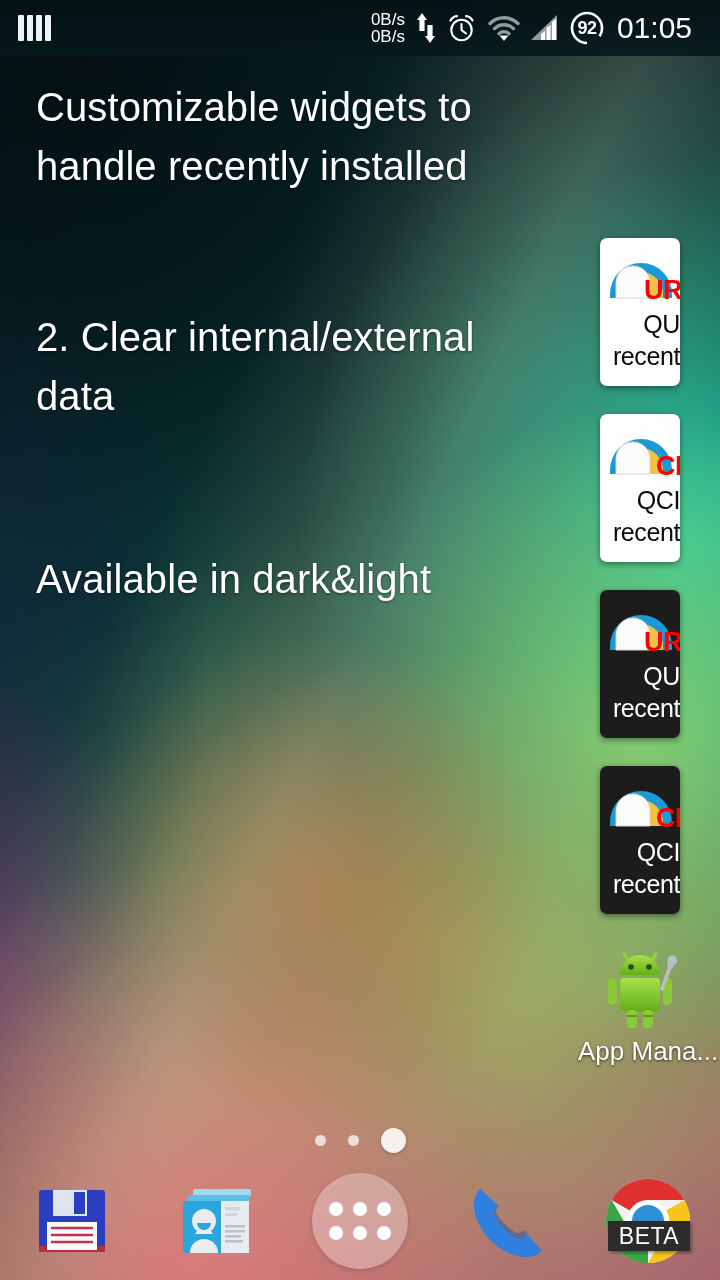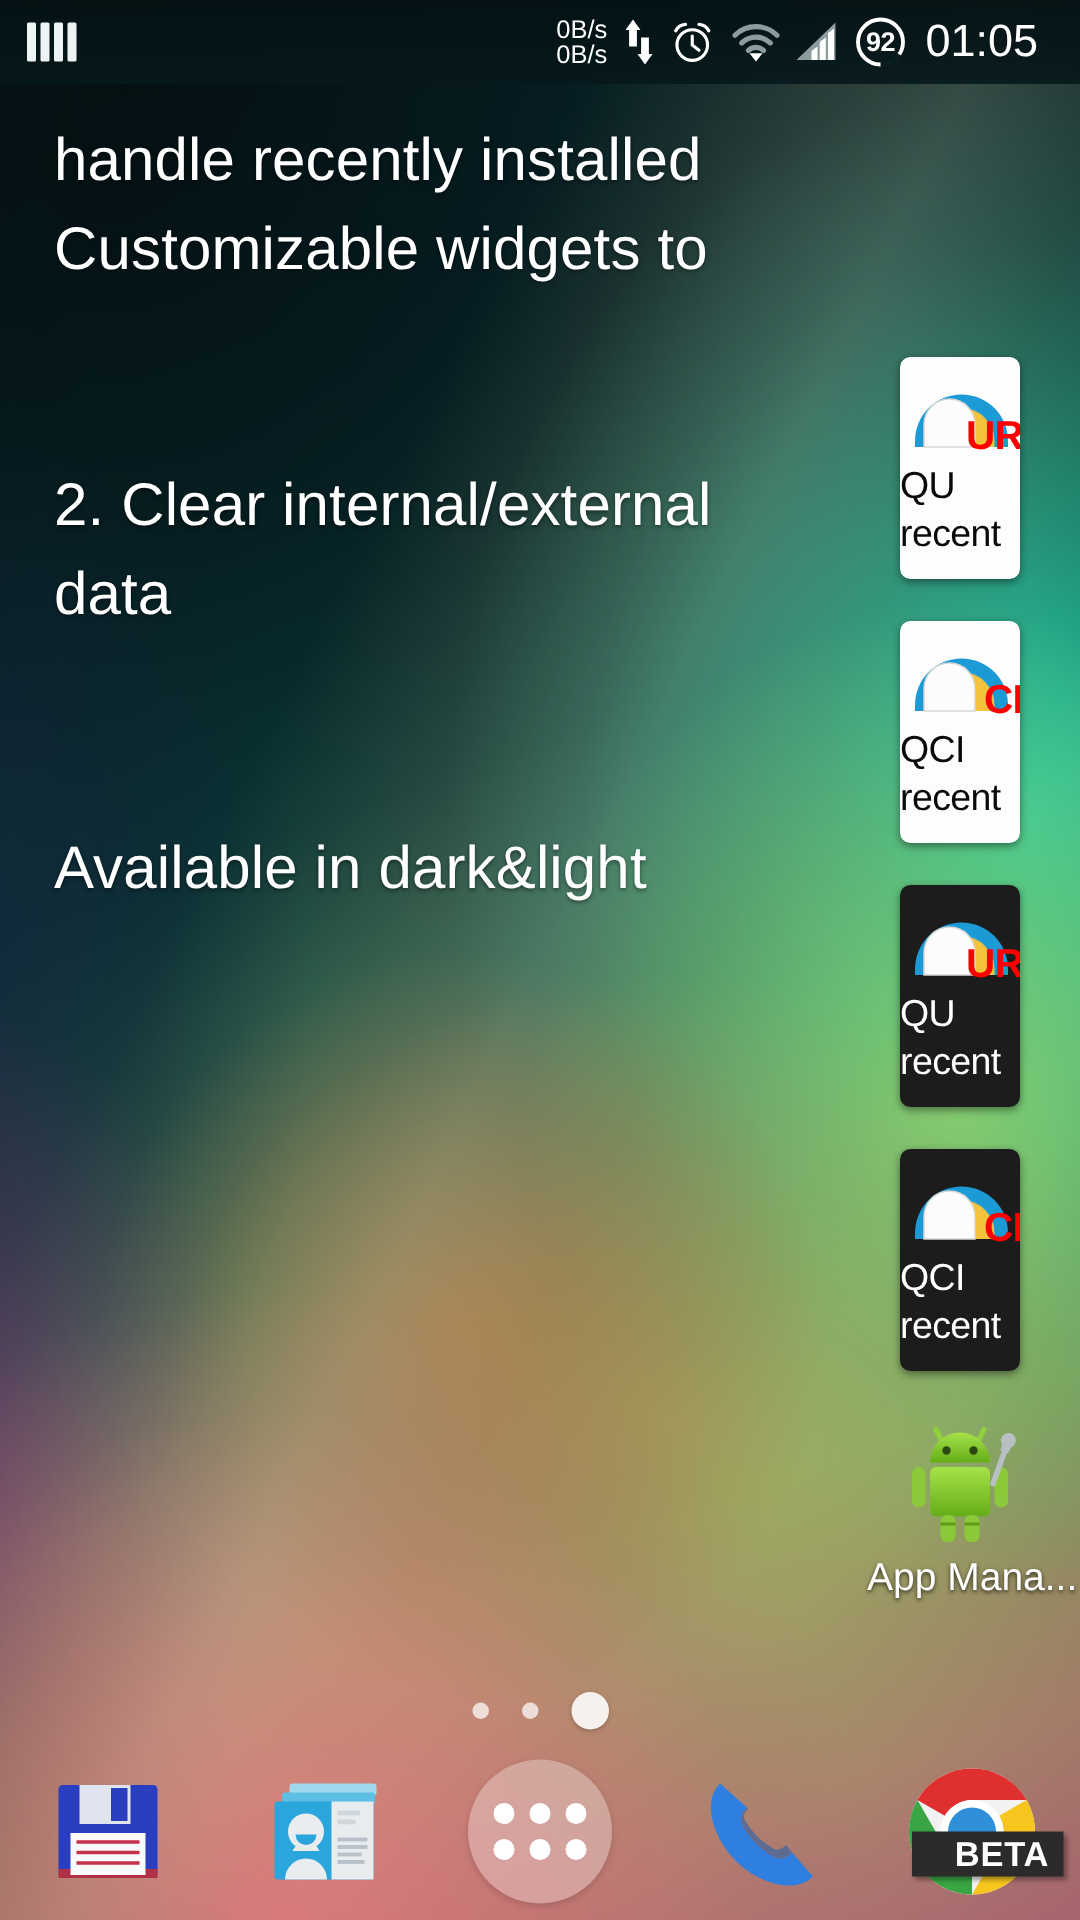--- a/index.html
+++ b/index.html
@@ -207,21 +207,21 @@
     position: absolute;
     right: -2px;
     bottom: 4px;
     color: #ff0000;
     font-size: 27px;
     font-weight: bold;
     letter-spacing: -0.5px;
     line-height: 1;
   }
   .w-label {
-    text-align: left;
+    text-align: right;
     font-size: 25px;
     line-height: 32px;
     letter-spacing: -0.4px;
     white-space: nowrap;
     overflow: visible;
   }
   .widget.light .w-label { color: #0a0a0a; }
   .widget.dark  .w-label { color: #ffffff; }
 
   
@@ -299,25 +299,24 @@
   .chrome-wrap { position: relative; width: 92px; height: 92px; }
   .beta-tag {
     position: absolute;
     left: 6px;
     top: 46px;
     width: 82px;
     height: 30px;
     background: #2b2b2b;
     color: #ffffff;
     font-size: 23px;
-    font-weight: bold;
+    font-weight: normal;
     letter-spacing: 0.5px;
     display: flex; align-items: center; justify-content: center;
     box-shadow: 2px 2px 3px rgba(0,0,0,0.35);
-    padding-left: 19px;
   }
 </style>
 </head>
 <body>
 
 <div id="screen">
 
   <div id="wallpaper">
     <div class="wp-layer wp-base"></div>
     <div class="wp-layer wp-dark"></div>
@@ -392,22 +391,22 @@
           <path d="M18 33 A 15 15 0 0 0 30.5 26.2" fill="none" stroke="#0a1d20" stroke-width="4"></path>
         </svg>
         <span class="batt-num">92</span>
       </span>
 
       <span class="sb-clock">01:05</span>
     </div>
   </div>
 
   <div id="promo">
+    <div class="promo-line">Customizable widgets to</div>
     <div class="promo-line">handle recently installed</div>
-    <div class="promo-line">Customizable widgets to</div>
     <div class="promo-gap-md"></div>
     <div class="promo-gap-md"></div>
     <div class="promo-line">2. Clear internal/external</div>
     <div class="promo-line">data</div>
     <div class="promo-gap-xl"></div>
     <div class="promo-line">Available in dark&amp;light</div>
   </div>
 
   <div class="widget light" style="top:238px;">
     <div class="w-icon">

